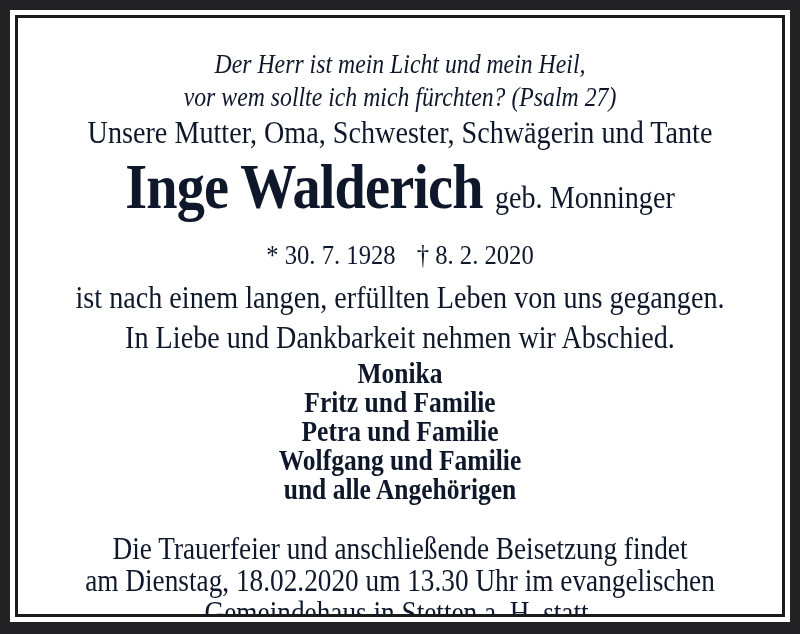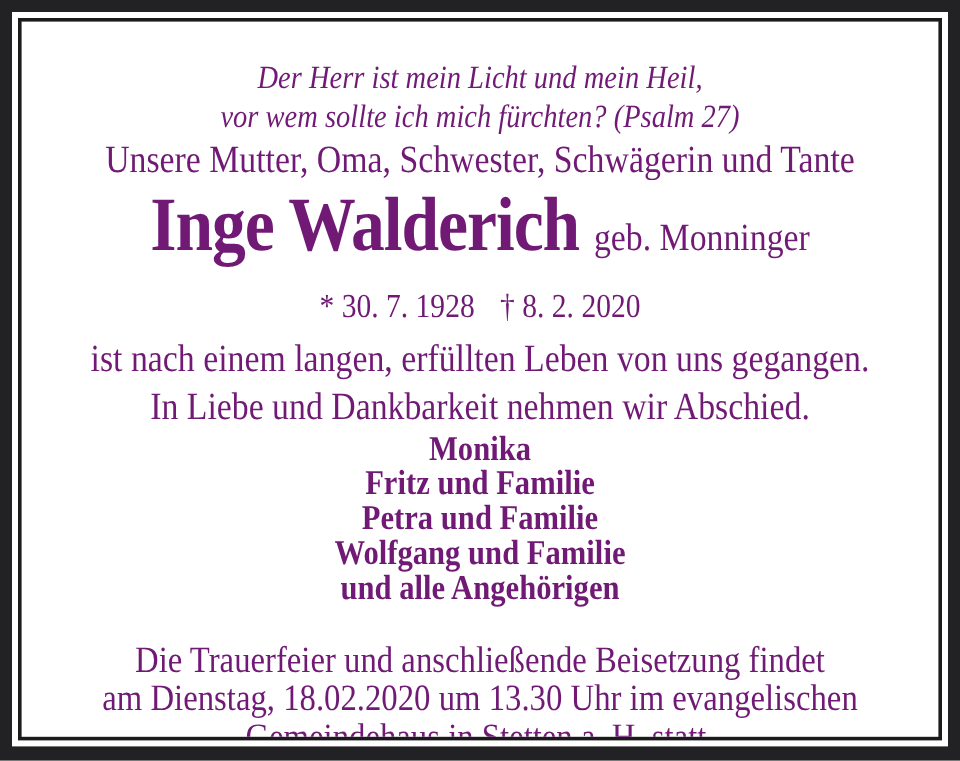--- a/index.html
+++ b/index.html
@@ -22,21 +22,21 @@
     height: 100%;
     background: #ffffff;
     padding: 5px;
   }
   .inner {
     box-sizing: border-box;
     width: 100%;
     height: 100%;
     border: 3px solid #1b1b1b;
     background: #ffffff;
-    color: #701a75;
+    color: #0f172a;
     text-align: center;
     overflow: hidden;
   }
   
   .cond {
     transform: scaleX(0.88);
     transform-origin: 50% 50%;
   }
   .quote {
     margin-top: 30px;

